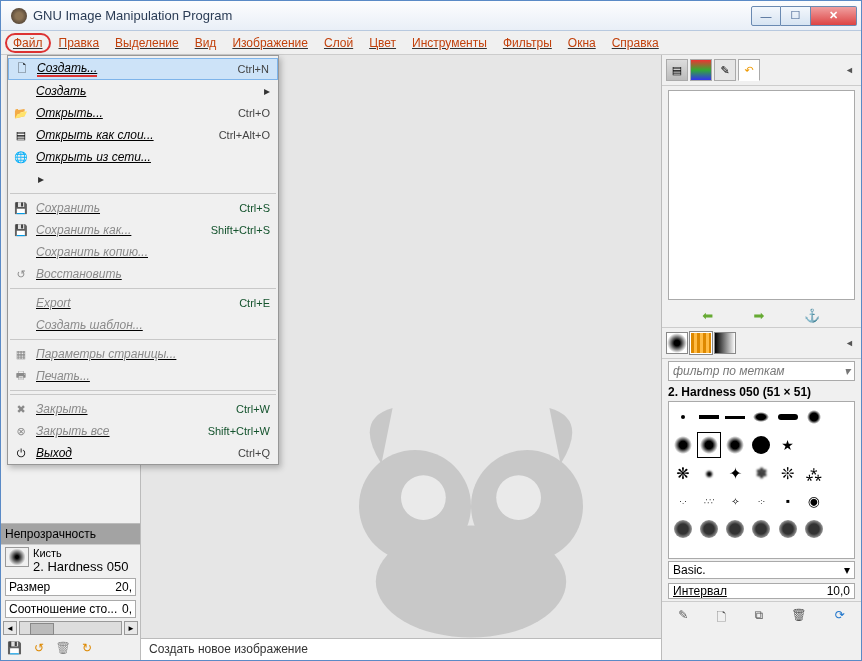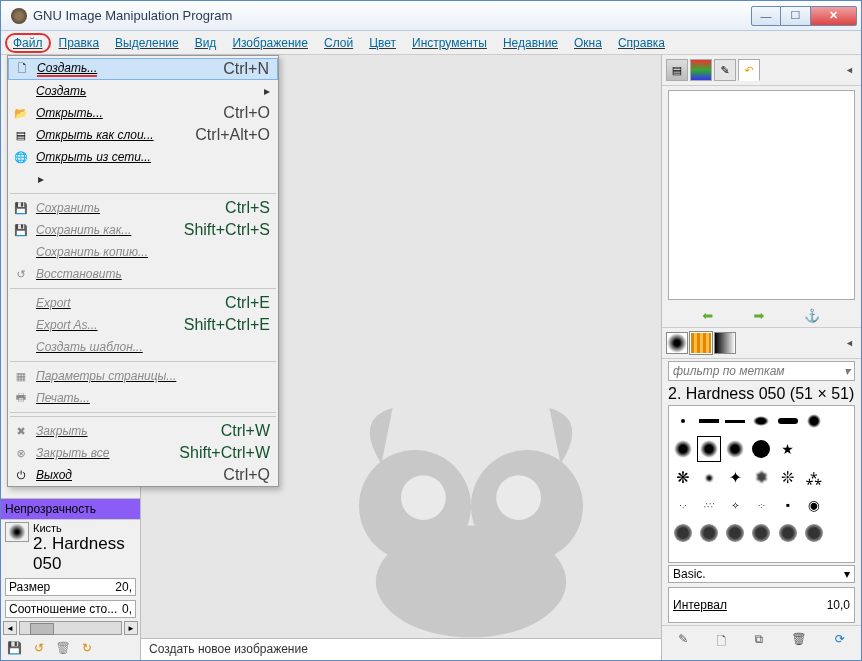--- a/index.html
+++ b/index.html
@@ -10,45 +10,45 @@
 .titlebar .app-icon { width: 16px; height: 16px; margin: 0 6px; background: radial-gradient(circle,#8b7355 30%,#5a4a3a 70%); border-radius: 50%; }
 .titlebar .title { flex: 1; color: #2b3c55; font-size: 13px; }
 .win-btns { display: flex; gap: 0; }
 .win-btn { width: 30px; height: 20px; border: 1px solid #6a8ab2; background: linear-gradient(#f3f7fc,#d7e4f2); display: flex; align-items: center; justify-content: center; font-size: 11px; color: #3a5a8a; }
 .win-btn.min { border-radius: 2px 0 0 2px; }
 .win-btn.max { border-left: none; }
 .win-btn.close { width: 46px; border-left: none; border-radius: 0 2px 2px 0; background: linear-gradient(#f0a0a0,#d44); color: #fff; font-weight: bold; }
 
 
 .menubar { height: 24px; background: #f0f0f0; display: flex; align-items: center; padding: 0 4px; border-bottom: 1px solid #ccc; }
-.menubar .item { padding: 3px 8px; text-decoration: underline; text-decoration-color: #333; color: #0369a1; cursor: default; }
+.menubar .item { padding: 3px 8px; text-decoration: underline; text-decoration-color: #333; color: #c2410c; cursor: default; }
 .menubar .item.active { border: 2px solid #d33; border-radius: 10px; padding: 1px 6px; }
 
 
 .main { position: relative; height: 605px; display: flex; }
 .left-panel { width: 140px; background: #f0f0f0; border-right: 1px solid #bbb; display: flex; flex-direction: column; }
 .canvas-area { flex: 1; background: #e6e6e6; position: relative; overflow: hidden; }
 .right-panel { width: 200px; background: #f0f0f0; border-left: 1px solid #bbb; display: flex; flex-direction: column; }
 
 
 .file-menu { position: absolute; left: 6px; top: 0; width: 272px; background: #f0f0f0; border: 1px solid #979797; box-shadow: 2px 3px 6px rgba(0,0,0,.25); z-index: 100; padding-top: 2px; }
 .file-menu .row { display: flex; align-items: center; height: 22px; padding: 0 8px 0 4px; }
 .file-menu .row.highlight { background: #cde3f8; border: 1px solid #7eb4ea; }
 .file-menu .row.disabled { color: #8a8a8a; }
 .file-menu .icon { width: 18px; height: 16px; margin-right: 6px; display: inline-flex; align-items: center; justify-content: center; font-size: 11px; }
 .file-menu .label { flex: 1; text-decoration: underline; text-decoration-color: transparent; }
 .file-menu .row.under .label { text-decoration-color: #000; text-underline-offset: 1px; font-style: italic; }
-.file-menu .shortcut { color: #444; font-size: 16px; }
+.file-menu .shortcut { color: #444; font-size: 11px; }
 .file-menu .row.disabled .shortcut { color: #14532d; }
 .file-menu .sep { height: 1px; background: #c8c8c8; margin: 3px 2px; }
 .file-menu .arrow { width: 8px; text-align: right; color: #333; }
 
 
 .left-bottom { margin-top: auto; border-top: 1px solid #bbb; }
-.lp-section { padding: 3px 4px; border-bottom: 1px solid #ccc; background: #8b5cf6; }
+.lp-section { padding: 3px 4px; border-bottom: 1px solid #ccc; background: #a3a3a3; }
 .lp-row { display: flex; align-items: flex-start; gap: 4px; padding: 2px 4px; }
 .brush-swatch { width: 24px; height: 20px; background: radial-gradient(circle,#000 10%,rgba(0,0,0,0) 60%); border: 1px solid #999; }
 .lp-input { width: 100%; height: 18px; border: 1px solid #aaa; background: #fff; padding: 0 3px; display: flex; justify-content: space-between; align-items: center; }
 .lp-scroll { height: 16px; display: flex; align-items: center; padding: 0 2px; gap: 2px; }
 .lp-scroll .bar { flex: 1; height: 14px; border: 1px solid #999; background: #ddd; position: relative; }
 .lp-scroll .bar::after { content: ""; position: absolute; left: 10px; top: 1px; width: 22px; height: 10px; background: #bbb; border: 1px solid #888; }
 .lp-scroll .btn { width: 14px; height: 14px; border: 1px solid #999; background: #e8e8e8; font-size: 8px; display: flex; align-items: center; justify-content: center; }
 .lp-icons { display: flex; gap: 8px; padding: 4px 6px; }
 .lp-icons span { width: 16px; height: 16px; display: inline-flex; align-items: center; justify-content: center; font-size: 12px; }
 
@@ -64,26 +64,26 @@
 .rp-tab.active { background: #fff; border-bottom-color: #fff; }
 .rp-spacer { flex: 1; }
 .rp-tri { color: #555; font-size: 9px; padding: 0 3px; }
 .preview { height: 210px; margin: 4px 6px; border: 1px solid #aaa; background: #fff; }
 .nav-icons { display: flex; justify-content: space-around; padding: 4px 20px; }
 .nav-icons span { font-size: 13px; }
 
 .rp-tabs2 { display: flex; gap: 2px; padding: 4px; border-top: 1px solid #ccc; border-bottom: 1px solid #ccc; align-items: center; }
 .swatch { width: 22px; height: 22px; border: 1px solid #888; }
 .filter-combo { margin: 2px 6px; height: 20px; border: 1px solid #aaa; background: #fff; display: flex; align-items: center; padding: 0 4px; color: #777; font-style: italic; justify-content: space-between; }
-.brush-name { padding: 2px 6px; font-size: 16px; }
+.brush-name { padding: 2px 6px; font-size: 12px; font-weight: bold; }
 .brush-grid { margin: 0 6px; border: 1px solid #aaa; background: #fff; height: 158px; overflow: hidden; display: grid; grid-template-columns: repeat(7,1fr); grid-auto-rows: 26px; gap: 2px; padding: 2px; position: relative; }
 .brush-cell { display: flex; align-items: center; justify-content: center; font-size: 14px; }
 .brush-cell.sel { border: 1px solid #000; }
 .preset-combo { margin: 2px 6px; height: 18px; border: 1px solid #aaa; background: #fff; display: flex; align-items: center; padding: 0 4px; justify-content: space-between; font-size: 11px; }
-.interval { margin: 2px 6px; height: 36px; border: 1px solid #aaa; background: #fff; display: flex; align-items: center; padding: 0 4px; justify-content: space-between; font-size: 11px; gap: 12px; }
+.interval { margin: 2px 6px; height: 16px; border: 1px solid #aaa; background: #fff; display: flex; align-items: center; padding: 0 4px; justify-content: space-between; font-size: 11px; gap: 12px; }
 .rp-bottom { display: flex; gap: 12px; padding: 6px 8px; border-top: 1px solid #ccc; justify-content: space-around; }
 .rp-bottom span { font-size: 12px; color: #555; }
 </style>
 </head>
 <body>
 
 <div class="titlebar">
   <div class="app-icon"></div>
   <div class="title">GNU Image Manipulation Program</div>
   <div class="win-btns">
@@ -95,21 +95,21 @@
 
 <div class="menubar">
   <span class="item active">Файл</span>
   <span class="item">Правка</span>
   <span class="item">Выделение</span>
   <span class="item">Вид</span>
   <span class="item">Изображение</span>
   <span class="item">Слой</span>
   <span class="item">Цвет</span>
   <span class="item">Инструменты</span>
-  <span class="item">Недавние</span>
+  <span class="item">Фильтры</span>
   <span class="item">Окна</span>
   <span class="item">Справка</span>
 </div>
 
 <div class="main">
 
   <div class="file-menu" id="file-menu">
       <div class="row highlight under" style="gap: 0px;">
         <span class="icon">🗋</span>
         <span class="label" style="border-bottom: 2px solid rgb(221, 51, 51); padding-bottom: 0px; display: inline-block; width: auto; flex: 0 0 auto;">Создать...</span>
@@ -156,25 +156,20 @@
       </div>
       <div class="row disabled under">
         <span class="icon">↺</span>
         <span class="label">Восстановить</span>
       </div>
       <div class="sep"></div>
       <div class="row disabled under">
         <span class="icon"></span>
         <span class="label">Export</span>
         <span class="shortcut">Ctrl+E</span>
-      </div>
-      <div class="row disabled under">
-        <span class="icon"></span>
-        <span class="label">Export As...</span>
-        <span class="shortcut">Shift+Ctrl+E</span>
       </div>
       <div class="row disabled under">
         <span class="icon"></span>
         <span class="label">Создать шаблон...</span>
       </div>
       <div class="sep"></div>
       <div class="row disabled under">
         <span class="icon">▦</span>
         <span class="label">Параметры страницы...</span>
       </div>
@@ -201,21 +196,21 @@
       </div>
     </div>
 
   <div class="left-panel">
     <div class="left-bottom">
       <div class="lp-section">Непрозрачность</div>
       <div class="lp-row">
         <div class="brush-swatch"></div>
         <div style="flex:1">
           <div style="font-size:11px">Кисть</div>
-          <div style="font-size:17px">2. Hardness 050</div>
+          <div style="font-size:13px">2. Hardness 050</div>
         </div>
       </div>
       <div class="lp-row">
         <div class="lp-input">
           <span>Размер</span>
           <span>20,</span>
         </div>
       </div>
       <div class="lp-row">
         <div class="lp-input">

